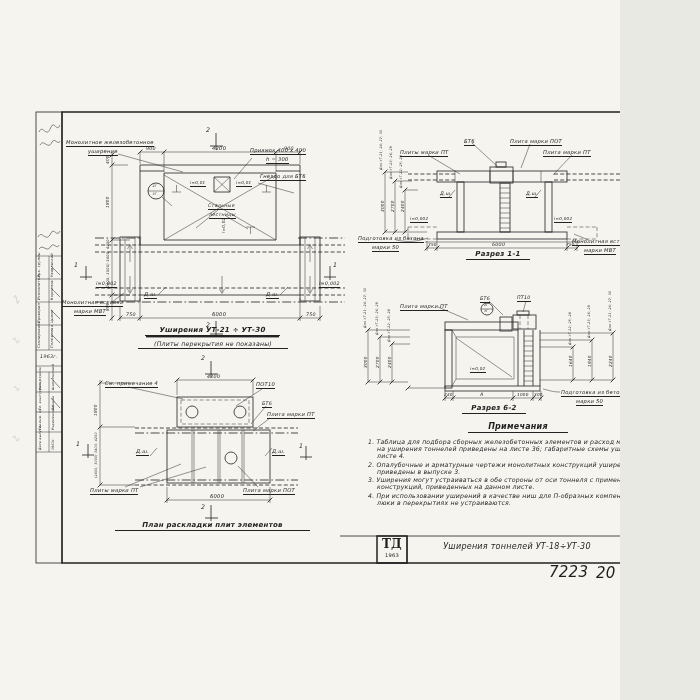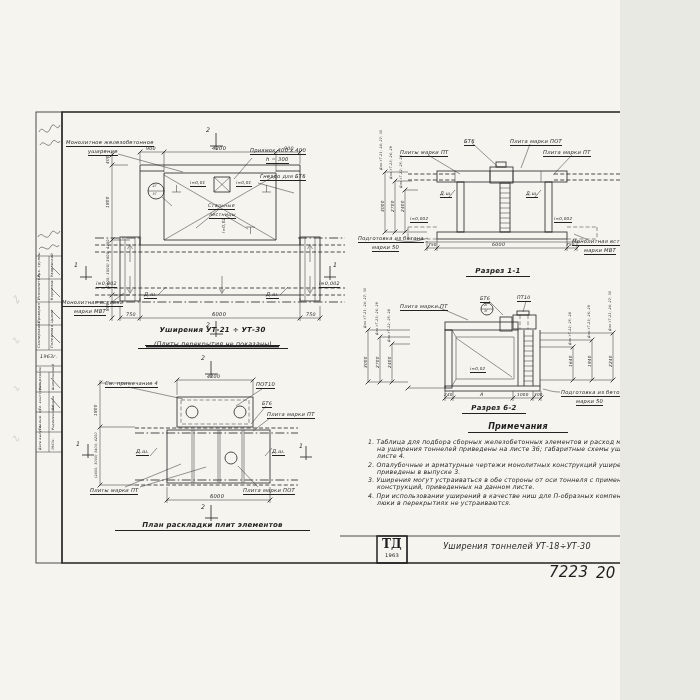--- a/index.html
+++ b/index.html
@@ -5,21 +5,21 @@
   html,body{margin:0;padding:0;background:#e9e9e4;}
   .page{position:relative;width:620px;height:700px;background:#f5f4ef;overflow:hidden;
         font-family:"DejaVu Sans",sans-serif;}
   .l{position:absolute;white-space:nowrap;color:#1f1f1f;font-style:italic;
      font-family:"DejaVu Sans",sans-serif;letter-spacing:.25px;line-height:1.05;}
   .f3{font-size:3.2px}.f34{font-size:3.5px}.f4{font-size:4.2px}.f45{font-size:4.8px}
   .f5{font-size:5.2px}.f6{font-size:6.2px}.f7{font-size:7px}
   .f8{font-size:8px}.f10{font-size:15px}
   .b{font-weight:bold}
   .u{border-bottom:.9px solid #222;padding-bottom:.6px}
-  .u2{border-bottom:1px solid #222;box-shadow:0 2.4px 0 -1px #222;padding-bottom:11px}
+  .u2{border-bottom:1px solid #222;box-shadow:0 2.4px 0 -1px #222;padding-bottom:1px}
   .ctr{text-align:center}
   .rot{transform:rotate(-90deg);transform-origin:0 0}
   svg{position:absolute;left:0;top:0}
   .ln{stroke:#2a2a2a;stroke-width:.9;fill:none;stroke-opacity:.92}
   .lnb{stroke:#222;stroke-width:1.5;fill:none}
   .thin{stroke:#2a2a2a;stroke-width:.55;fill:none;stroke-opacity:.9}
   .dash{stroke-dasharray:4 2.2}
   .dd{stroke-dasharray:9 2.5 1.6 2.5}
   .sig{stroke:#333;stroke-width:.7;fill:none;stroke-opacity:.8}
   .faint{stroke:#9a9a94;stroke-width:.6;fill:none;opacity:.6}
@@ -248,21 +248,21 @@
 <div class="l f45 u" style="left:526px;top:191px">Д.ш.</div>
 <div class="l f4 u" style="left:410px;top:217px">i=0,002</div>
 <div class="l f4 u" style="left:554px;top:217px">i=0,002</div>
 <div class="l f5 u" style="left:572px;top:239px">Монолитная вставка</div>
 <div class="l f5 u" style="left:584px;top:248px">марки МВТ</div>
 <div class="l f5 u" style="left:358px;top:236px">Подготовка из бетона</div>
 <div class="l f5 u" style="left:372px;top:245px">марки 50</div>
 <div class="l f4" style="left:428px;top:243px">750</div>
 <div class="l f45" style="left:492px;top:242px">6000</div>
 <div class="l f4" style="left:566px;top:243px">750</div>
-<div class="l f7 b ctr u" style="left:466px;top:268px;width:64px">Разрез 1-1</div>
+<div class="l f7 b ctr u" style="left:466px;top:251px;width:64px">Разрез 1-1</div>
 <div class="l f3 rot" style="left:380px;top:170px">Для УТ-21; 24; 27; 30</div>
 <div class="l f3 rot" style="left:390px;top:179px">Для УТ-23; 26; 29</div>
 <div class="l f3 rot" style="left:400px;top:188px">Для УТ-22; 25; 28</div>
 <div class="l f4 rot" style="left:380.5px;top:212px">3000</div>
 <div class="l f4 rot" style="left:390.5px;top:212px">2700</div>
 <div class="l f4 rot" style="left:400.5px;top:212px">2400</div>
 
 <div class="l f5 u" style="left:400px;top:304px">Плита марки ПТ</div>
 <div class="l f45 u" style="left:480px;top:296px">БТ6</div>
 <div class="l f45 u" style="left:517px;top:295px">ПТ10</div>

